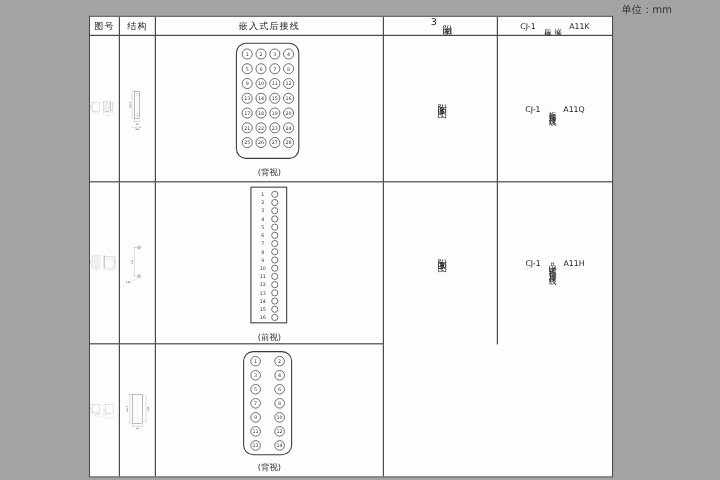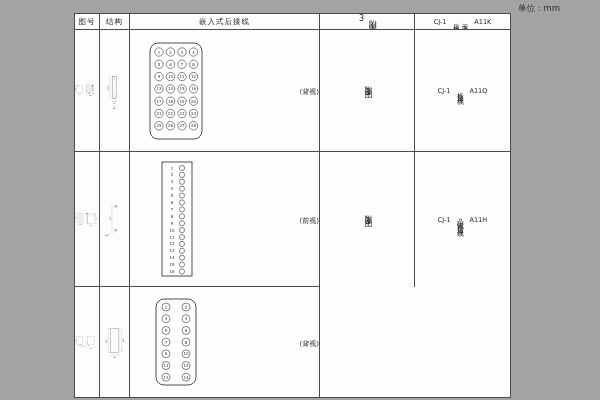--- a/index.html
+++ b/index.html
@@ -24,21 +24,21 @@
   }
   .c:nth-child(5n) { border-right:none; }
   .c:nth-last-child(-n+5) { border-bottom:none; }
   .h { font-size:7.5px; letter-spacing:1px; color:#222; }
   .vt { writing-mode:vertical-rl; text-orientation:upright; }
   .figtxt { font-size:8px; letter-spacing:4px; }
   .structc { flex-direction:row; gap:5px; padding:4px 0; }
   .model { font-size:6.5px; }
   .mount { font-size:6.5px; letter-spacing:2px; }
   .code { font-size:6.5px; }
-  .termc { flex-direction:row;justify-content:space-between; }
+  .termc { flex-direction:column; }
   .cap { font-size:7px; margin-top:3px; color:#333; }
   svg.draw { display:block; width:100%; height:100%; }
   svg.tsvg { display:block; }
   .ln   { stroke:#3c3c3a; stroke-width:0.9; fill:none; }
   .thin { stroke:#6e6e6a; stroke-width:0.5; fill:none; }
   .ext  { stroke:#8a8a86; stroke-width:0.45; }
   .diml { stroke:#5a5a56; stroke-width:0.55; fill:none; }
   .cl   { stroke:#999; stroke-width:0.45; stroke-dasharray:3 2; }
   .dt   { font-size:5.5px; fill:#1b1b1b; }
   svg text { font-family:"DejaVu Sans",sans-serif; }

